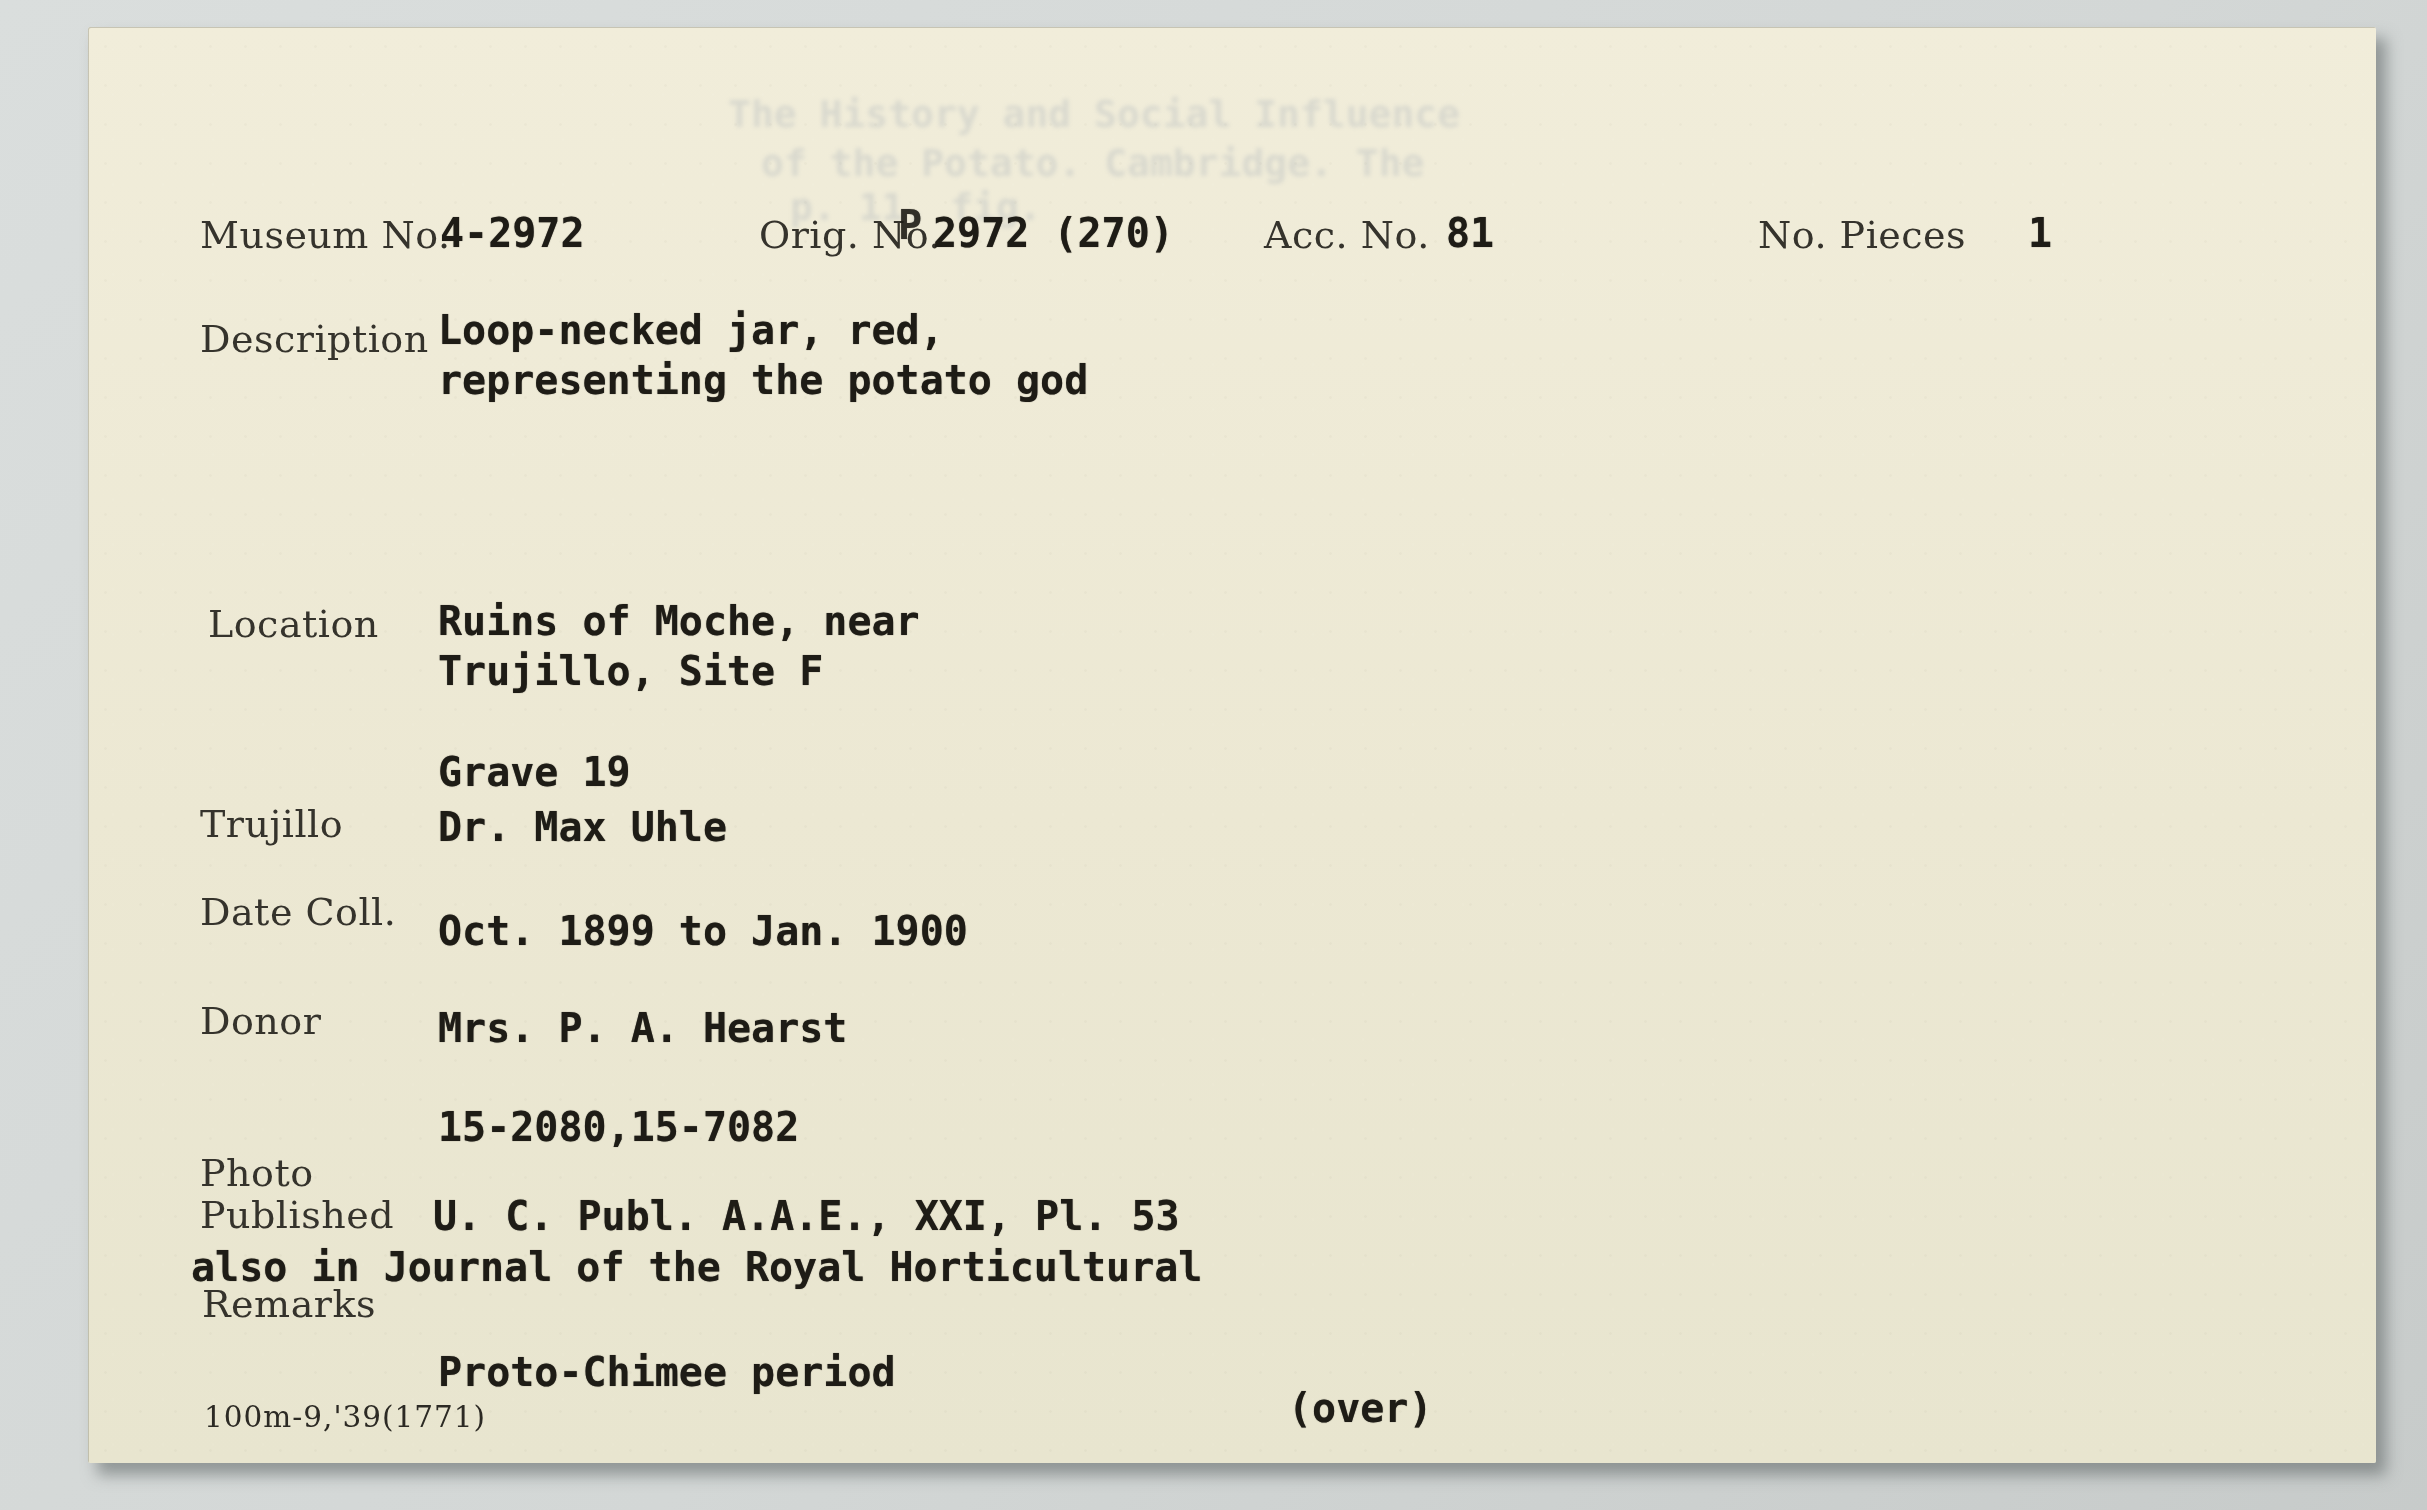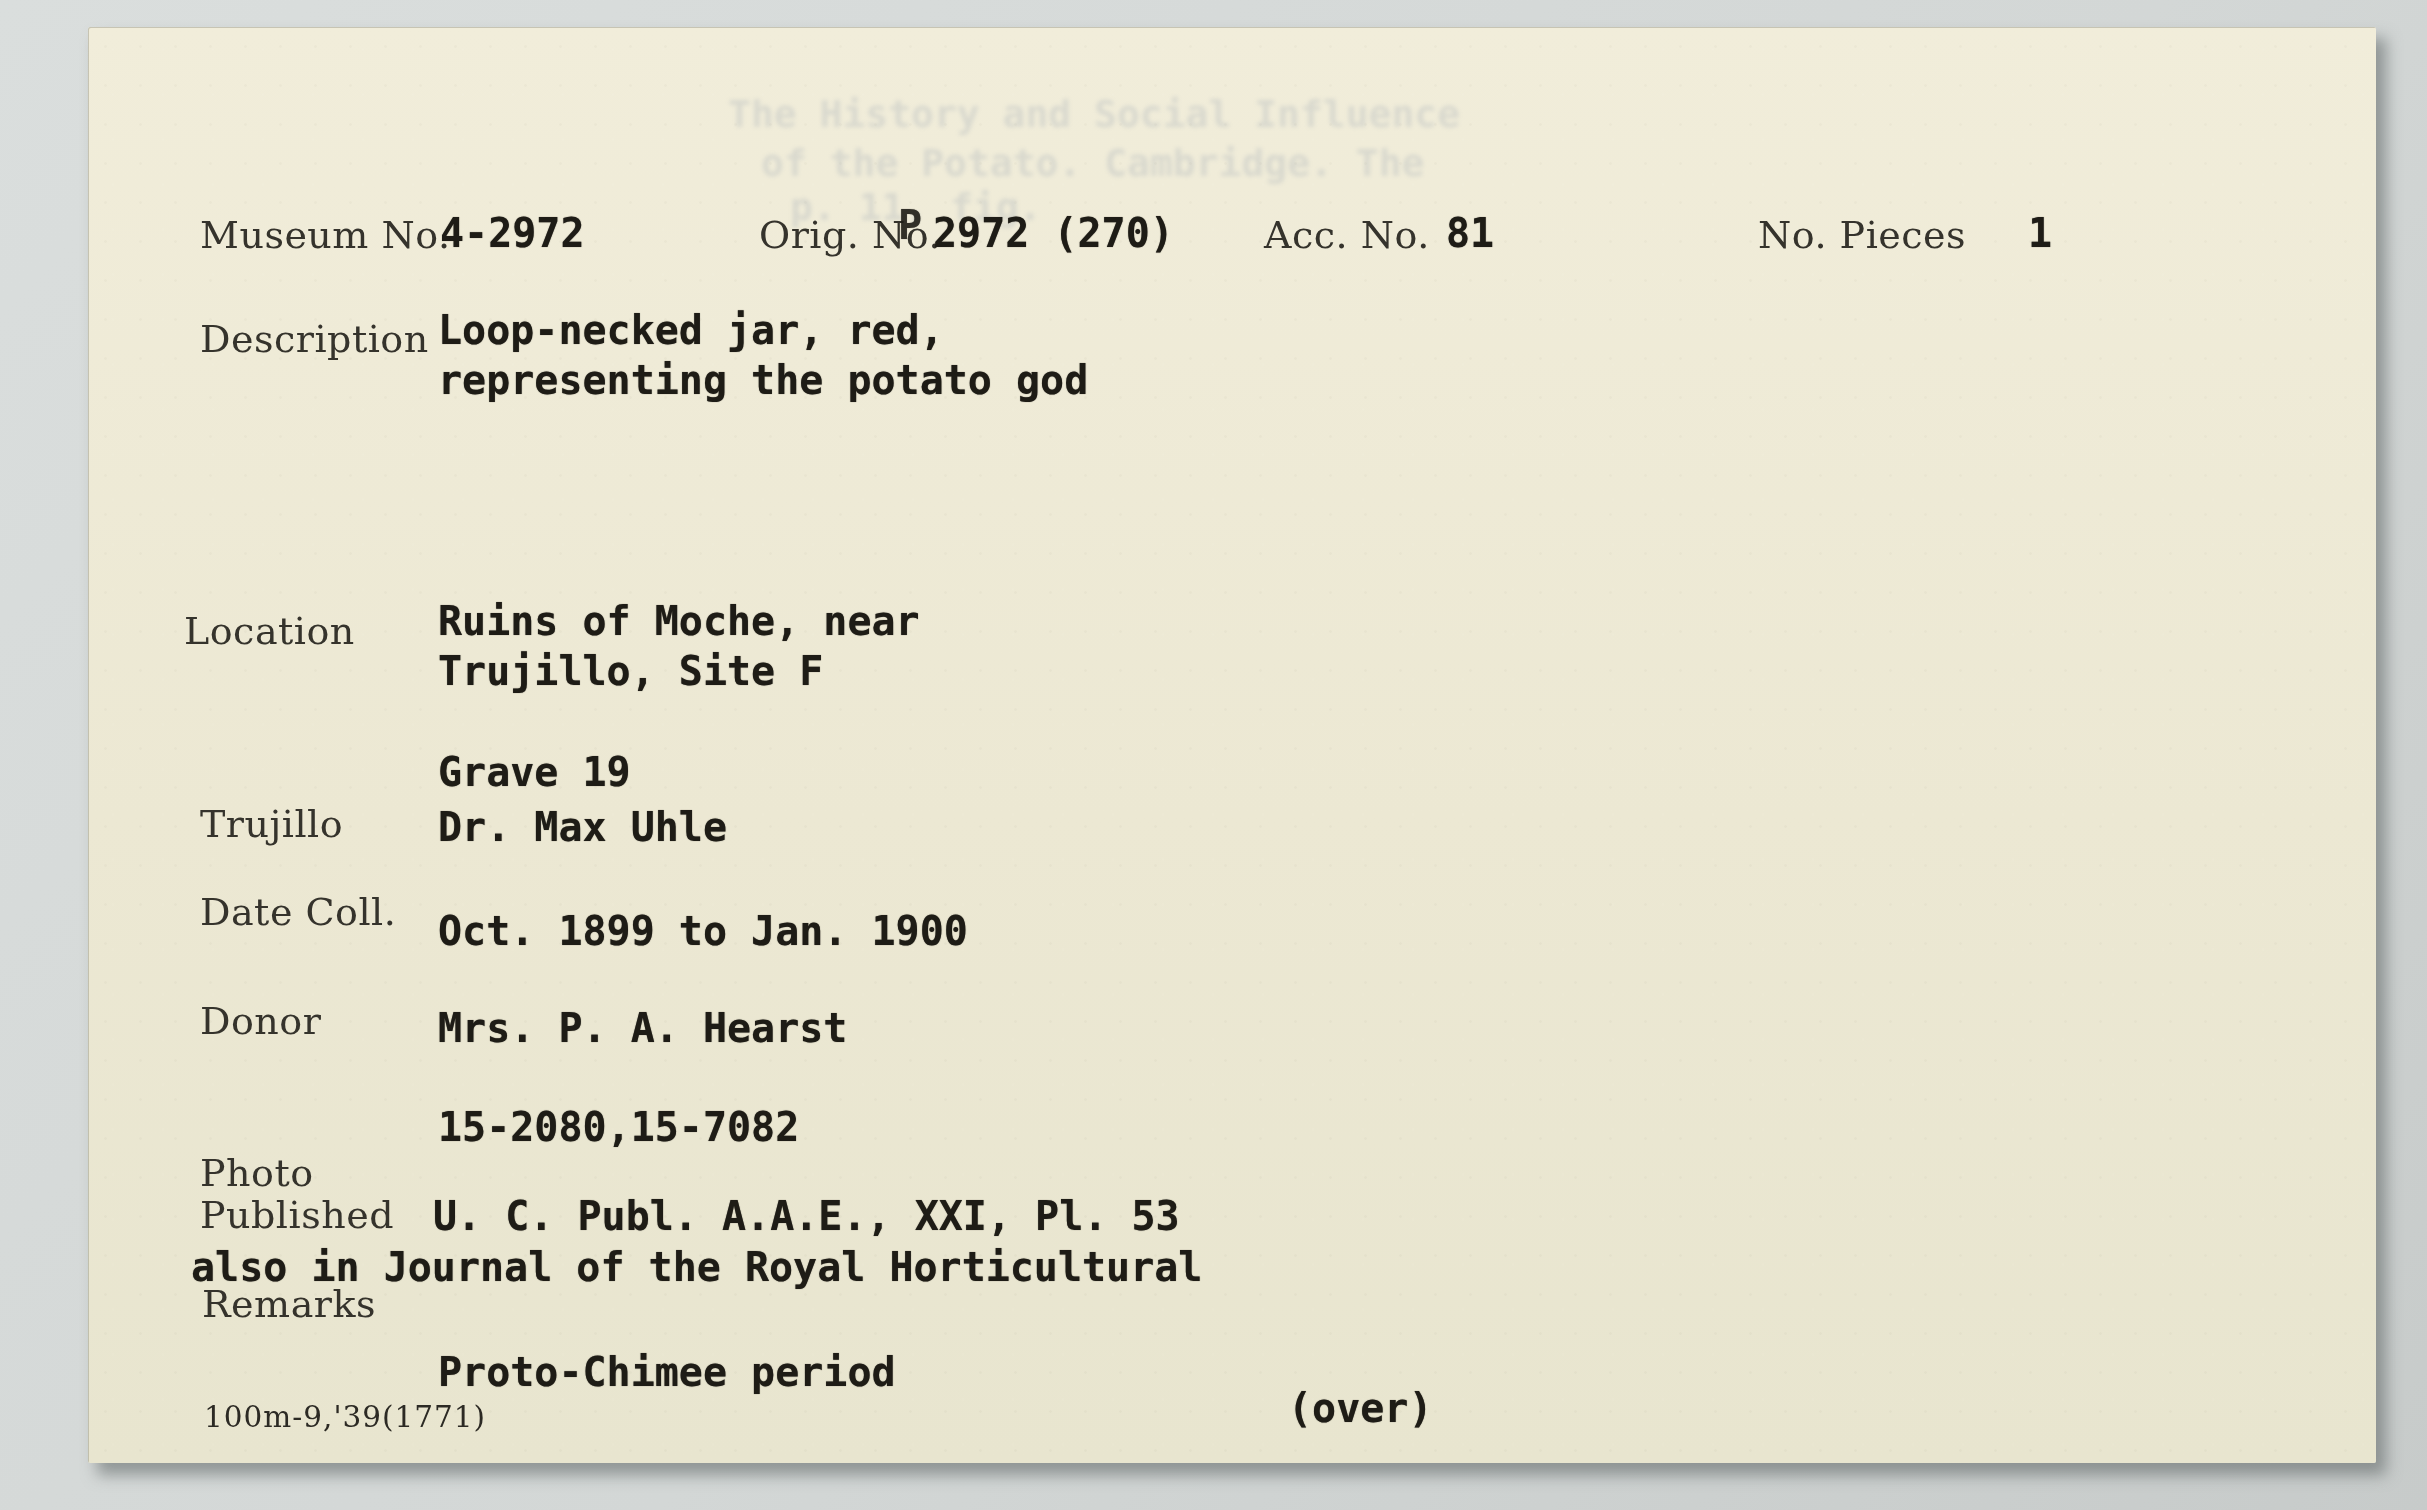--- a/index.html
+++ b/index.html
@@ -64,21 +64,21 @@
     <div class="plabel" style="left:1176px;top:186px;">Acc. No.</div>
     <div class="typed" style="left:1358px;top:183px;">81</div>
 
     <div class="plabel" style="left:1670px;top:186px;">No. Pieces</div>
     <div class="typed" style="left:1940px;top:183px;">1</div>
 
     <div class="plabel" style="left:112px;top:290px;">Description</div>
     <div class="typed" style="left:350px;top:280px;">Loop-necked jar, red,</div>
     <div class="typed" style="left:350px;top:330px;">representing the potato god</div>
 
-    <div class="plabel" style="left:96px;top:575px;margin-top:7px;">Location</div>
+    <div class="plabel" style="left:120px;top:575px;">Location</div>
     <div class="typed" style="left:350px;top:571px;">Ruins of Moche, near</div>
     <div class="typed" style="left:350px;top:621px;">Trujillo, Site F</div>
     <div class="typed" style="left:350px;top:722px;">Grave 19</div>
 
     <div class="plabel" style="left:112px;top:775px;">Trujillo</div>
     <div class="typed" style="left:350px;top:777px;">Dr. Max Uhle</div>
 
     <div class="plabel" style="left:112px;top:863px;">Date Coll.</div>
     <div class="typed" style="left:350px;top:881px;">Oct. 1899 to Jan. 1900</div>
 

